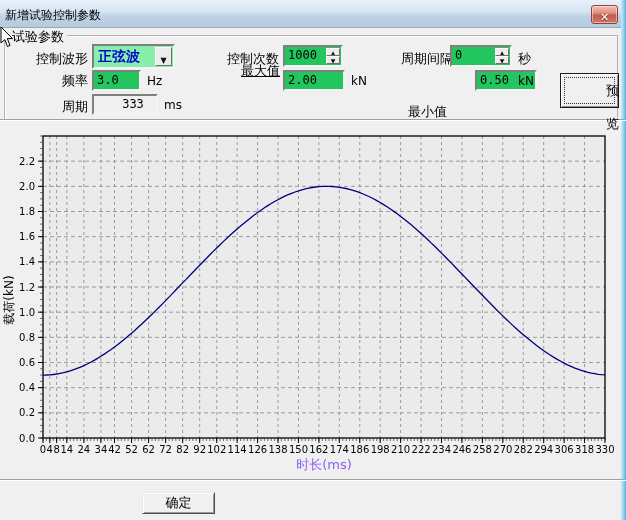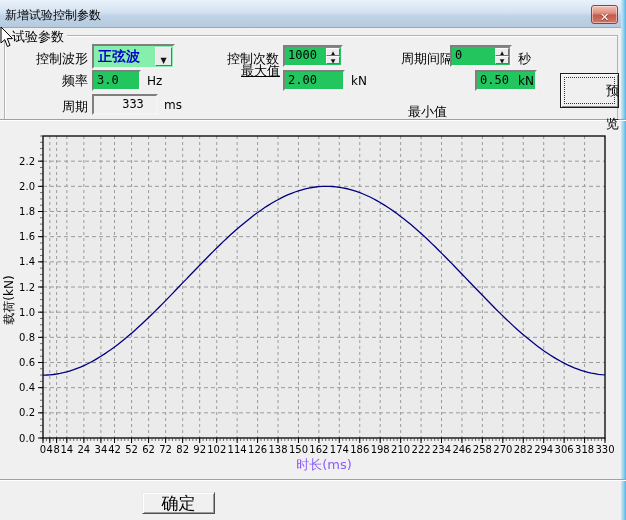--- a/index.html
+++ b/index.html
@@ -68,21 +68,21 @@
   
   .spinner { position:absolute; right:1px; top:1px; bottom:1px; width:14px; display:flex; flex-direction:column; }
   .spin-btn { flex:1; background:#ececec; border:1px solid; border-color:#fdfdfd #6f6f6f #6f6f6f #fdfdfd;
     text-align:center; overflow:hidden; cursor:pointer; }
   .spin-btn span { font-size:6px; line-height:7px; color:#111; display:block; }
   
   .btn {
     position:absolute; background:#f0f0f0; text-align:center; cursor:pointer;
     border:1px solid; border-color:#e9e9e9 #4f4f4f #4f4f4f #e9e9e9;
     box-shadow:inset 1px 1px 0 #ffffff, inset -1px -1px 0 #9b9b9b;
-    font-size:17px; color:#000;
+    font-size:13px; color:#000;
   }
   .btn span { line-height:20px; display:block; }
   .preview-btn {
     position:absolute; left:560px; top:73px; width:59px; height:35px;
     border:1px solid #1a1a1a; background:#f0f0f0; cursor:pointer;
     box-shadow:inset 1px 1px 0 #ffffff, inset -1px -1px 0 #8d8d8d;
   }
   .preview-btn .focus-rect { position:absolute; left:3px; top:3px; right:3px; bottom:3px;
     border:1px dotted #333; }
   .preview-btn span { display:block; text-align:center; font-size:13px; line-height:33px; color:#000000;padding-left:45px; }

